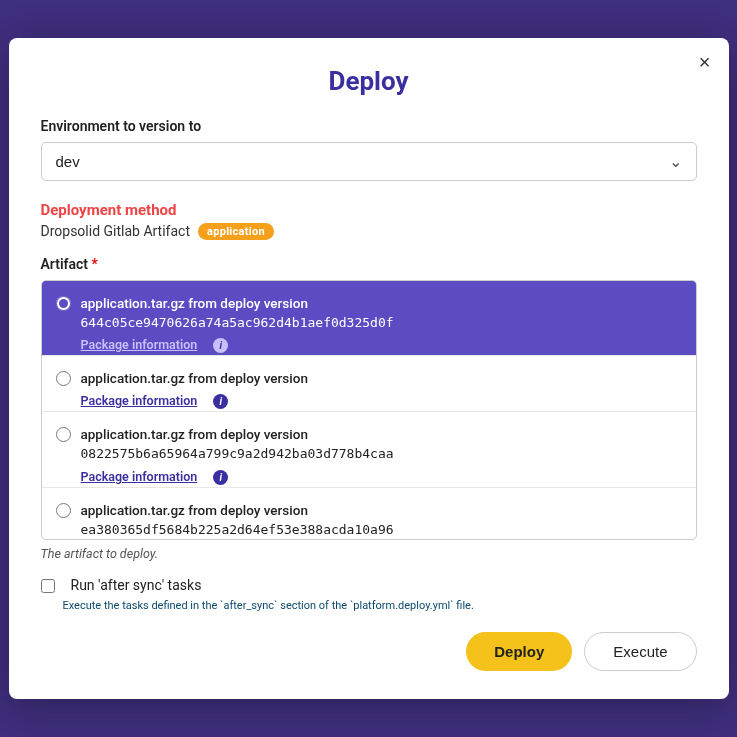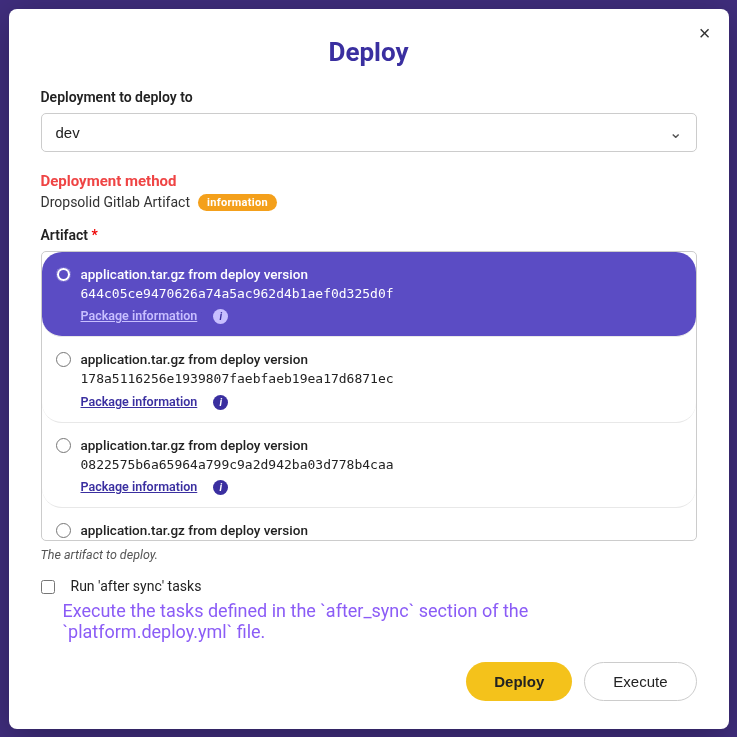--- a/index.html
+++ b/index.html
@@ -108,24 +108,23 @@
     }
     .artifact-list-container {
       border: 1.5px solid #ccc;
       border-radius: 5px;
       margin-bottom: 6px;
       max-height: 290px;
       overflow-y: auto;
       position: relative;
     }
     .artifact-item {
-      padding: 12px 14px 10px 14px;
+      padding: 12px 14px 0 14px;
       border-bottom: 1px solid #e8e8e8;
       cursor: pointer;
-      border-radius: 20px;
     }
     .artifact-item:last-child {
       border-bottom: none;
     }
     .artifact-item.selected {
       background: #5b4cc4;
       color: #fff;
     }
     .artifact-item-row {
       display: flex;
@@ -210,22 +209,22 @@
     .checkbox-row input[type="checkbox"] {
       margin-top: 2px;
       width: 14px;
       height: 14px;
     }
     .checkbox-label {
       font-size: 14px;
       color: #222;
     }
     .checkbox-hint {
-      font-size: 18px;
-      color: #8b5cf6;
+      font-size: 11px;
+      color: #0c4a6e;
       margin-left: 22px;
       margin-bottom: 20px;
     }
     .footer-buttons {
       display: flex;
       justify-content: flex-end;
       gap: 12px;
       margin-top: 8px;
     }
     .btn-deploy {
@@ -263,34 +262,34 @@
 </head>
 <body>
 
 <div class="modal-overlay">
   <div class="modal">
 
     <button class="modal-close">×</button>
 
     <h1 class="modal-title">Deploy</h1>
 
-    <div class="field-label">Deployment to deploy to</div>
+    <div class="field-label">Environment to version to</div>
     <div class="select-wrapper">
       <select class="select-box">
         <option value="dev">dev</option>
         <option value="staging">staging</option>
         <option value="production">production</option>
       </select>
       <span class="select-arrow">⌄</span>
     </div>
 
     <div class="section-label">Deployment method</div>
     <div class="deployment-method-subtitle">
       <span>Dropsolid Gitlab Artifact</span>
-      <span class="badge-experimental">information</span>
+      <span class="badge-experimental">application</span>
     </div>
 
     <div class="field-label required">Artifact</div>
 
     <div class="artifact-list-container">
 
       <div class="artifact-item selected">
         <div class="artifact-item-row">
           <input type="radio" class="artifact-radio" name="artifact" checked="" style="">
           <div class="artifact-text">
@@ -302,21 +301,20 @@
             </a>
           </div>
         </div>
       </div>
 
       <div class="artifact-item">
         <div class="artifact-item-row">
           <input type="radio" class="artifact-radio" name="artifact" style="">
           <div class="artifact-text">
             <div class="artifact-title">application.tar.gz from deploy version</div>
-            <div class="artifact-hash">178a5116256e1939807faebfaeb19ea17d6871ec</div>
             <a class="pkg-info-link">
               <span>Package information</span>
               <span class="info-icon">i</span>
             </a>
           </div>
         </div>
       </div>
 
       <div class="artifact-item">
         <div class="artifact-item-row">

